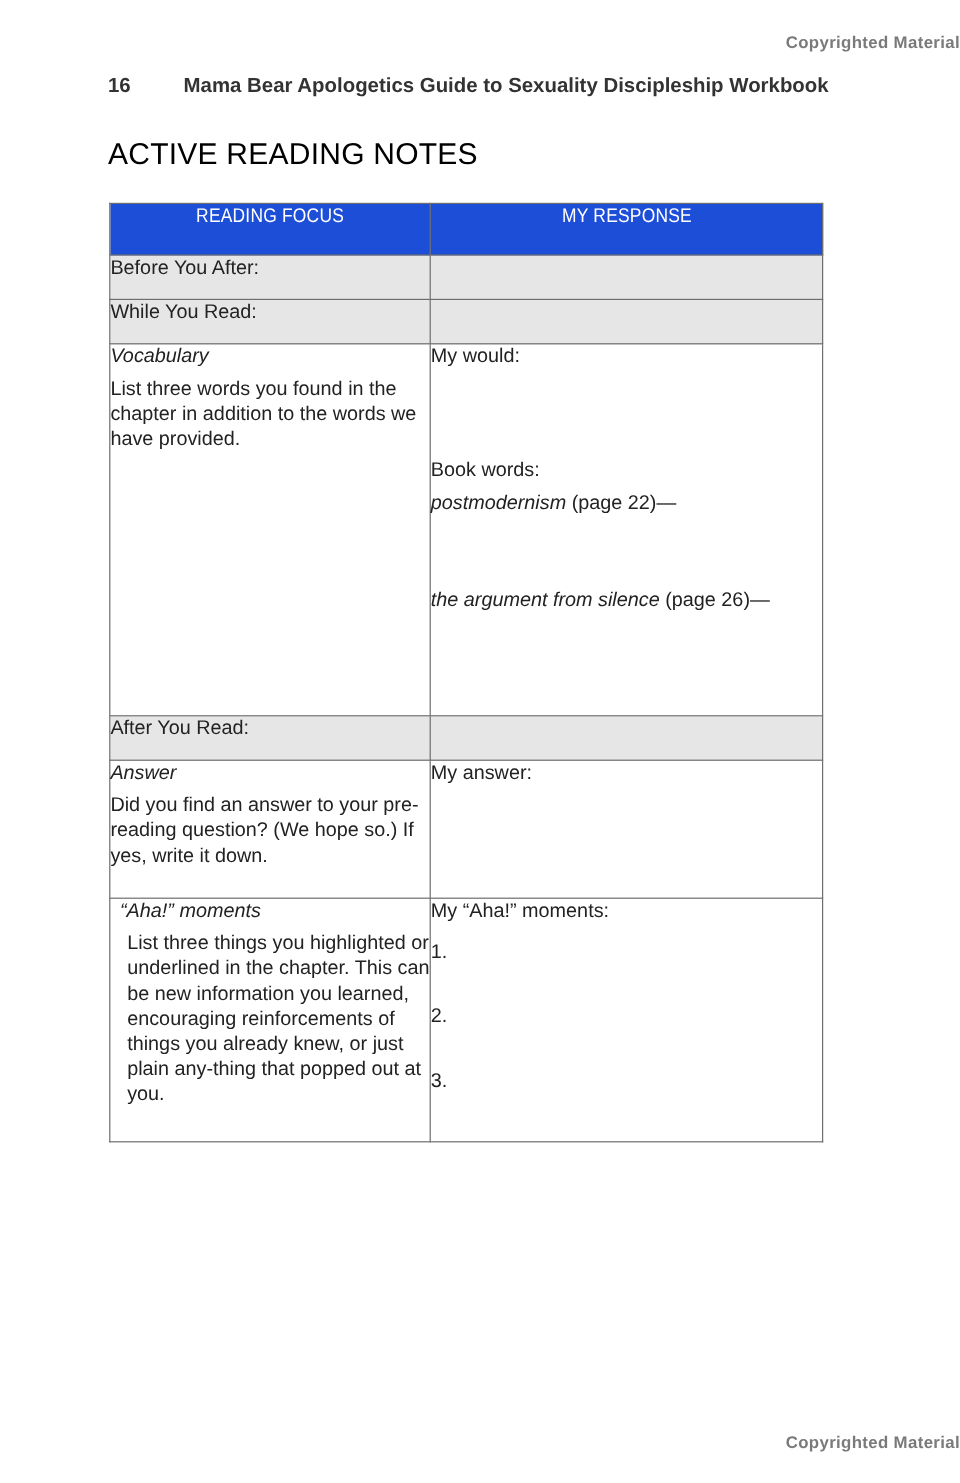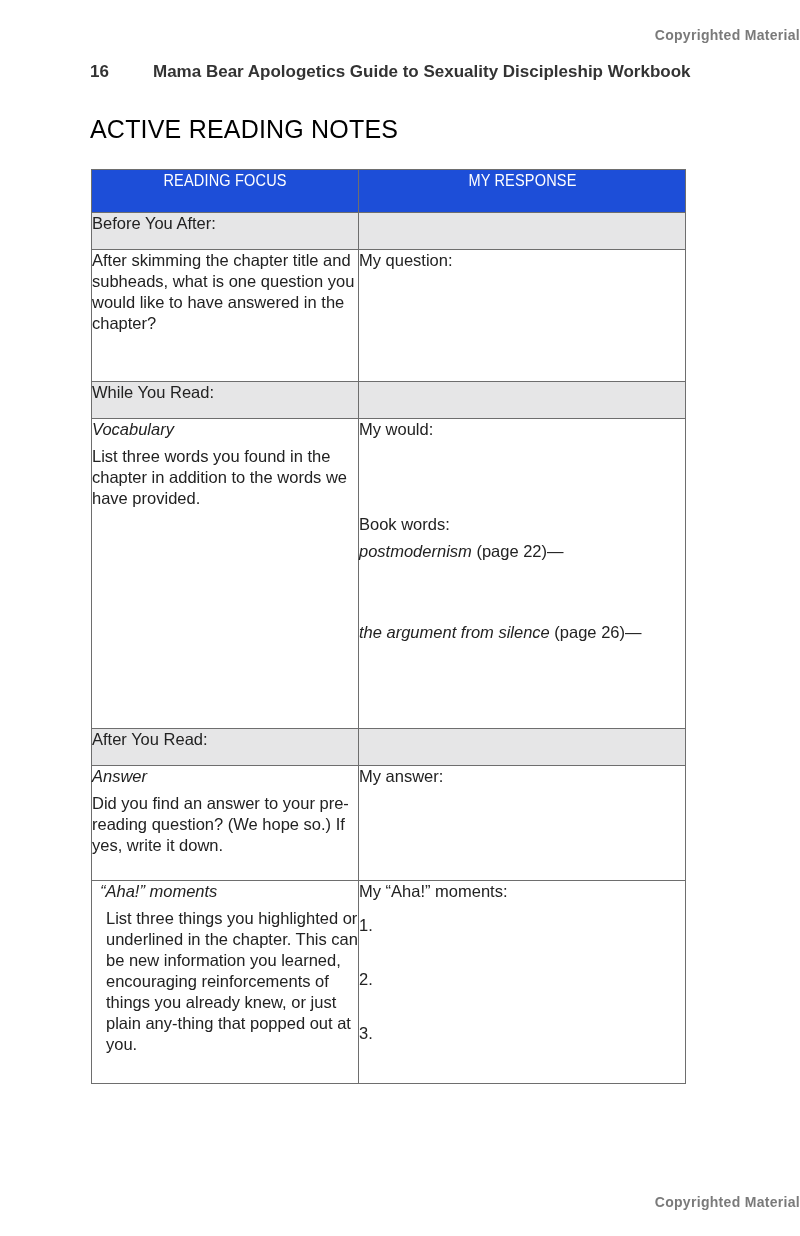--- a/index.html
+++ b/index.html
@@ -55,28 +55,20 @@
   <tbody>
       <tr>
     <th class="colhead"><span>READING FOCUS</span></th>
     <th class="colhead"><span>MY RESPONSE</span></th>
   </tr>
 
   <tr>
     <td class="stage">Before You After:</td>
     <td class="stage-blank"></td>
   </tr>
-  <tr style="height:132px">
-    <td class="cell-left">
-          <div>After skimming the chapter title and subheads, what is one question you would like to have answered in the chapter?</div>
-        </td>
-    <td class="cell-right">
-          <div>My question:</div>
-        </td>
-  </tr>
 
   <tr>
     <td class="stage">While You Read:</td>
     <td class="stage-blank"></td>
   </tr>
   <tr style="height:310px">
     <td class="cell-left">
       <div class="ital">Vocabulary</div>
       <div class="sub">List three words you found in the chapter in addition to the words we have provided.</div>
     </td>

